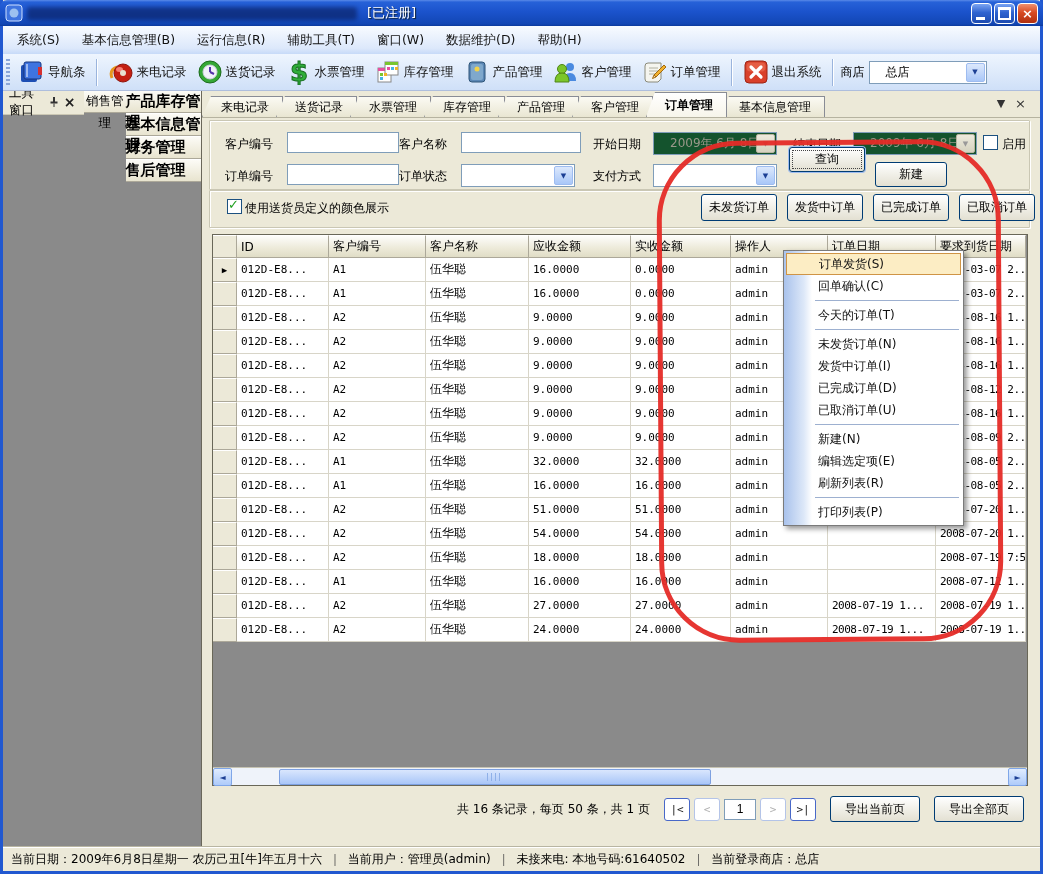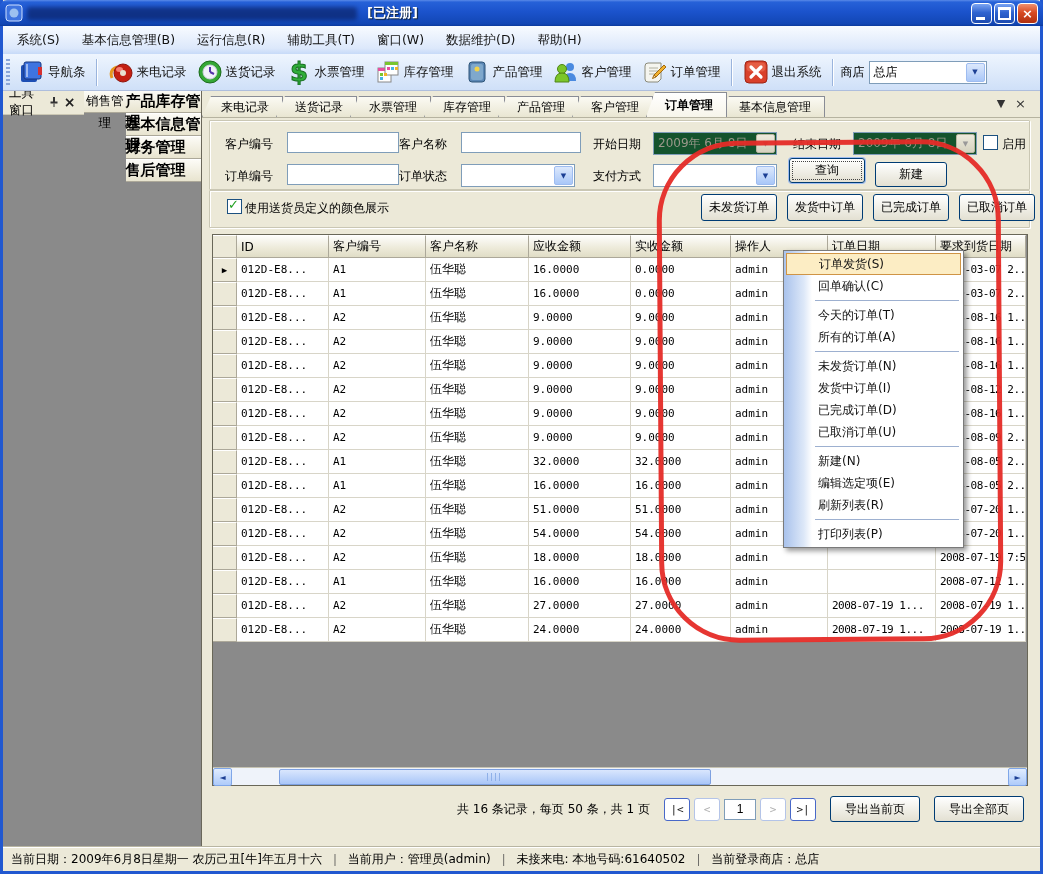--- a/index.html
+++ b/index.html
@@ -6,21 +6,21 @@
   body{width:1043px;height:874px;position:relative;overflow:hidden;
        font-family:"DejaVu Sans",sans-serif;background:#ece9d8;font-size:12px}
   
   .frame{position:absolute;inset:0;border:3px solid #2158d0;border-top:none;pointer-events:none;z-index:55}
   
   #titlebar{position:absolute;left:0;top:0;right:0;height:26px;z-index:56;
     background:linear-gradient(180deg,#5a8ae8 0%,#2661d8 8%,#1b53cc 45%,#1246b4 92%,#0c3a9c 100%);
     border-radius:7px 7px 0 0;display:flex;align-items:center;padding:0 5px;color:#fff}
   .appicon{width:18px;height:18px;margin-right:4px;display:inline-flex}
   .redacted{width:330px;height:13px;border-radius:3px;background:rgba(8,24,80,.55);filter:blur(2px);margin-right:10px}
-  .ttext{font-weight:bold;font-size:13px;text-shadow:1px 1px 1px #123}
+  .ttext{font-weight:normal;font-size:13px;text-shadow:1px 1px 1px #123}
   .wbtns{margin-left:auto;display:flex;gap:2px}
   .wbtn{width:19px;height:19px;border:1px solid #fff;border-radius:4px;position:relative;
     background:linear-gradient(#7ba4f2,#2f63d0 45%,#1c4bb0);display:inline-flex;align-items:center;justify-content:center;
     color:#fff;font-size:13px;font-weight:bold;line-height:1}
   .wbtn.close{background:linear-gradient(#f0906e,#d84a22 45%,#b03010)}
   .minglyph{position:absolute;left:4px;bottom:3px;width:9px;height:3px;background:#fff}
   .maxglyph{width:9px;height:8px;border:2px solid #fff;border-top-width:3px}
   
   #menubar{position:absolute;left:0;top:26px;right:0;height:28px;
     background:linear-gradient(#f8fbff,#dce8fb 80%,#c6daf8);display:flex;align-items:center;padding-left:6px;z-index:5}
@@ -29,21 +29,21 @@
   #toolbar{position:absolute;left:0;top:54px;right:0;height:36px;
     background:linear-gradient(#eef5fe,#cfe0f8);display:flex;align-items:center;padding-left:2px;z-index:5;
     border-bottom:1px solid #aebedd}
   .grip{width:4px;height:26px;margin:0 4px;background:repeating-linear-gradient(180deg,#8aa6d8 0 2px,transparent 2px 4px)}
   .tsep{width:0;height:27px;border-left:1px solid #9ab4dd;border-right:1px solid #fff;margin:0 5px}
   .tbtn{display:flex;align-items:center;gap:3px;padding:2px 5px;font-size:12.5px;color:#111}
   .ticon{display:inline-flex;width:26px;height:26px}
   .shoplbl{margin:0 4px 0 2px}
   .combo{background:#fff;border:1px solid #7f9db9;position:relative;height:21px;display:flex;align-items:center}
   .shopcombo{width:116px}
-  .combo .cval{padding-left:4px;font-size:12px}
+  .combo .cval{padding-left:16px;font-size:12px}
   .combo .arrow{position:absolute;right:1px;top:1px;bottom:1px;width:17px;
     background:linear-gradient(#dce8fc,#a9c7f8);border:1px solid #9ebcf0;border-radius:2px;
     display:flex;align-items:center;justify-content:center;font-size:7px;color:#1c3f94}
   
   #sidebar{position:absolute;left:3px;top:90px;width:198px;bottom:26px;background:#8a8a8a;
     border-right:1px solid #6a675a;display:flex;flex-direction:row;z-index:4}
   .swin-head{height:24px;background:#ece9d8;display:flex;align-items:center;padding:0 6px;
     font-size:12.5px;border-bottom:1px solid #cbc7b4;color:#000}
   .swin-title{flex:1}
   .pin,.sx{width:16px;height:16px;display:inline-flex;align-items:center;justify-content:center;color:#222}
@@ -77,21 +77,21 @@
   .combo.disabled .cval{color:#9a988a}
   .combo.disabled .arrow{background:linear-gradient(#eceadc,#d6d3c0);border-color:#b8b5a0;color:#999}
   .gbox{position:absolute;border:1px solid #cac7b4;box-shadow:1px 1px 0 #fff,inset 1px 1px 0 #fff;border-radius:1px}
   .gb1{left:8px;right:10px;top:30px;height:68px}
   .gb2{left:8px;right:10px;top:100px;height:36px}
   .cb{position:absolute;width:13px;height:13px;background:#fff;border:1px solid #1c5180}
   .cb.checked::after{content:"✓";position:absolute;left:0;top:-3px;color:#21a121;font-size:13px;font-weight:bold}
   .xpbtn{background:linear-gradient(#ffffff,#f2f1ea 45%,#e3e0d2);border:1px solid #003c74;border-radius:3px;
     font-size:12px;color:#000;display:flex;align-items:center;justify-content:center;font-family:"DejaVu Sans",sans-serif}
   #btn-query,#btn-new{position:absolute;height:23px}
-  #btn-query{left:588px;top:68px;width:74px;box-shadow:0 0 0 1px #9ebcf0}
+  #btn-query{left:588px;top:57px;width:74px;box-shadow:0 0 0 1px #9ebcf0}
   #btn-query::after{content:"";position:absolute;inset:2px;border:1px dotted #444}
   #btn-new{left:674px;top:72px;width:70px}
   #statusbtns{position:absolute;left:500px;top:104px;display:flex;gap:10px}
   .stbtn{width:74px;height:25px}
   #l-custno{left:24px;top:46px}   #i-custno{left:86px;top:42px;width:104px}
   #l-custname{left:198px;top:46px}#i-custname{left:260px;top:42px;width:112px}
   #l-start{left:392px;top:46px}   #c-start{left:452px;top:42px;width:122px}
   #l-end{left:592px;top:46px}     #c-end{left:652px;top:42px;width:122px}
   #cb-enable{left:782px;top:45px} #l-enable{left:801px;top:46px}
   #l-orderno{left:24px;top:78px}  #i-orderno{left:86px;top:74px;width:104px}
@@ -695,21 +695,20 @@
     <span class="sdiv">｜</span>
     <span class="sseg">未接来电: 本地号码:61640502</span>
     <span class="sdiv">｜</span>
     <span class="sseg">当前登录商店：总店</span>
   </div>
 <div id="ctxmenu">
     <div class="ctx-item hl">订单发货(S)</div>
     <div class="ctx-item">回单确认(C)</div>
     <div class="ctx-sep"></div>
     <div class="ctx-item">今天的订单(T)</div>
-    <div class="ctx-item">所有的订单(A)</div>
     <div class="ctx-sep"></div>
     <div class="ctx-item">未发货订单(N)</div>
     <div class="ctx-item">发货中订单(I)</div>
     <div class="ctx-item">已完成订单(D)</div>
     <div class="ctx-item">已取消订单(U)</div>
     <div class="ctx-sep"></div>
     <div class="ctx-item">新建(N)</div>
     <div class="ctx-item">编辑选定项(E)</div>
     <div class="ctx-item">刷新列表(R)</div>
     <div class="ctx-sep"></div>

